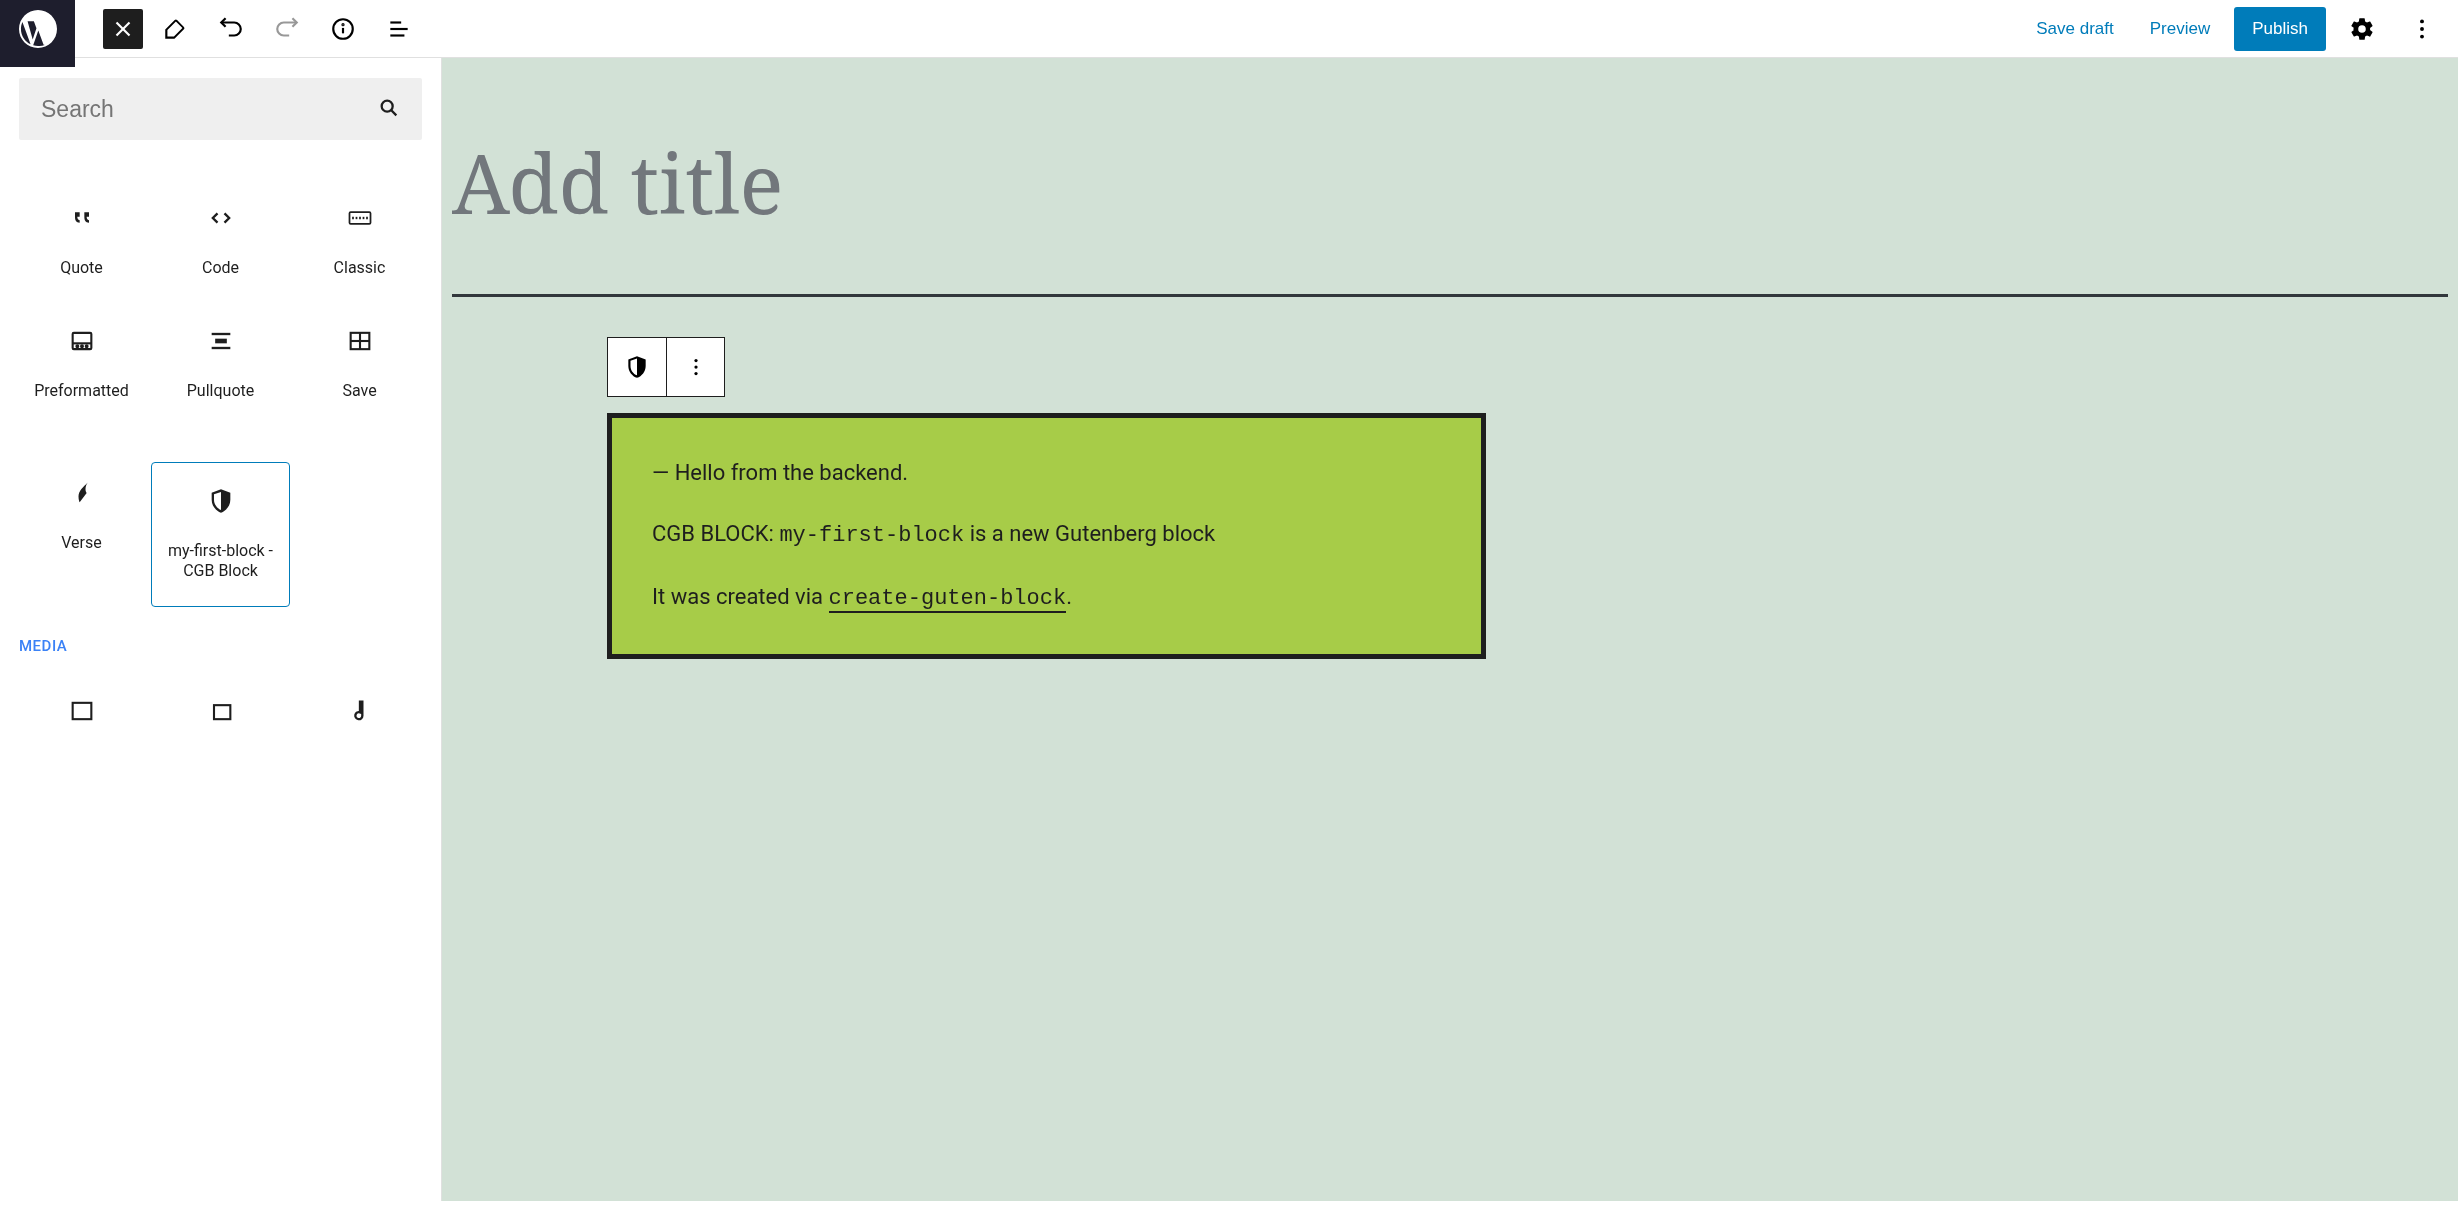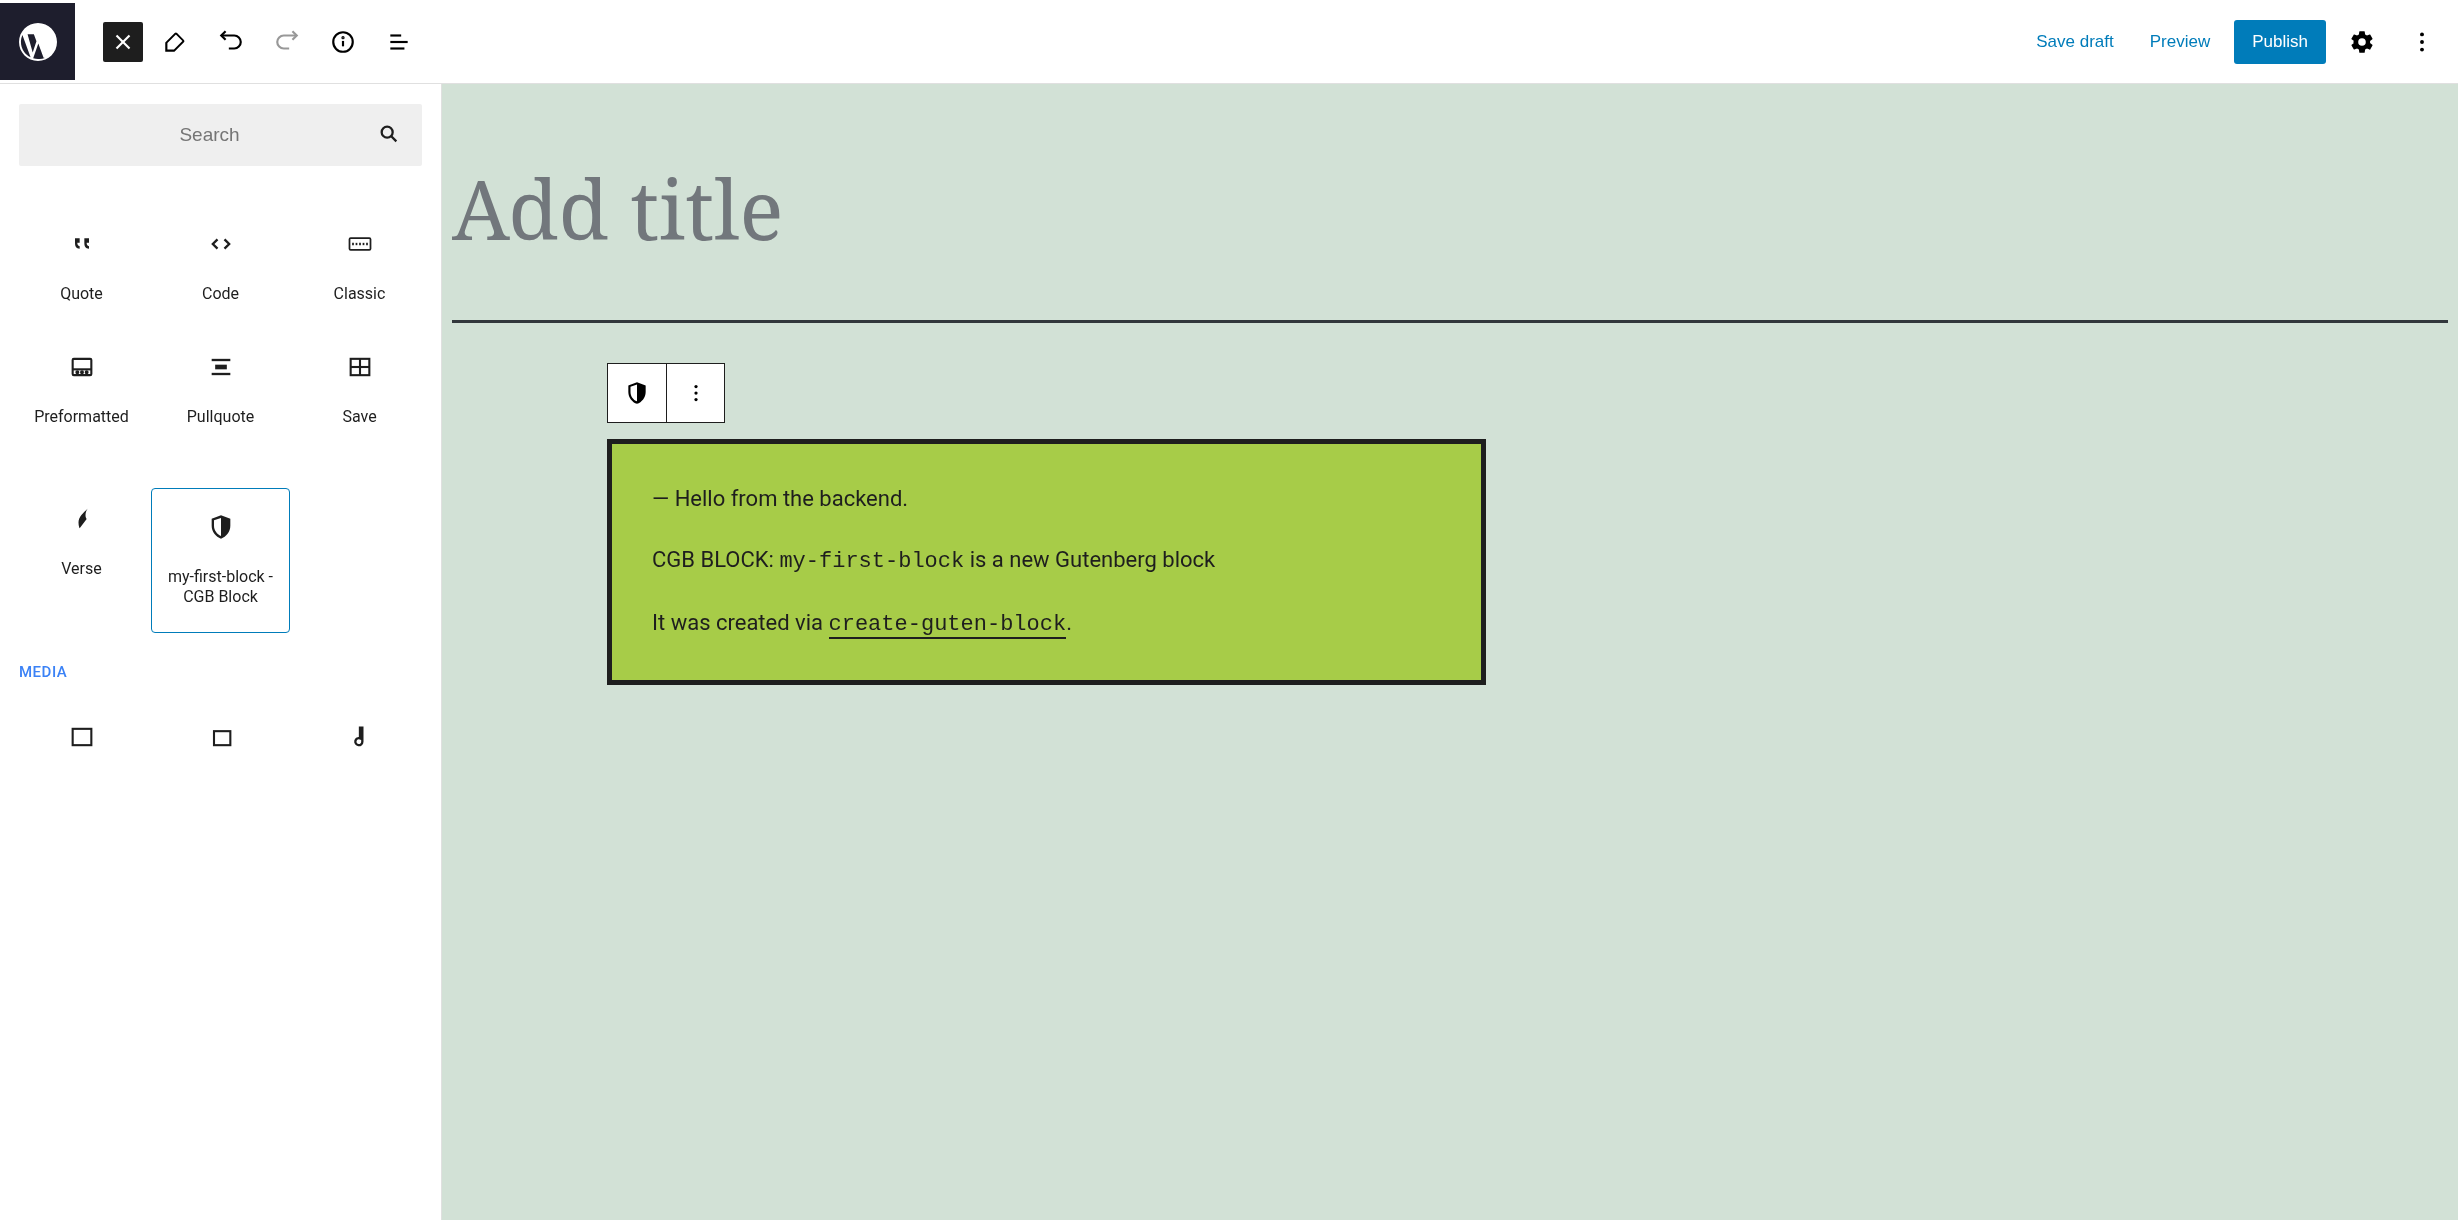--- a/index.html
+++ b/index.html
@@ -1,36 +1,36 @@
 <!DOCTYPE html>
 <html><head>
 <meta charset="utf-8">
 <style>
 * { margin: 0; padding: 0; box-sizing: border-box; }
 body { font-family: -apple-system, BlinkMacSystemFont, "Segoe UI", Roboto, sans-serif; font-size: 13px; color: #1e1e1e; }
 
-.editor-header { height: 84px; border-bottom: 1px solid #e0e0e0; display: flex; align-items: center; padding-right: 12px; }
+.editor-header { height: 58px; border-bottom: 1px solid #e0e0e0; display: flex; align-items: center; padding-right: 12px; }
 .wp-logo { width: 75px; height: 77px; background: #1e1e2d; display: flex; align-items: center; justify-content: center; }
 .wp-logo svg { width: 38px; height: 38px; fill: #fff; }
 
 .header-left { display: flex; align-items: center; gap: 8px; padding-left: 28px; }
 .icon-btn { width: 48px; height: 48px; display: flex; align-items: center; justify-content: center; border: none; background: transparent; cursor: pointer; border-radius: 2px; }
 .icon-btn svg { width: 26px; height: 26px; }
 .icon-btn.dark { background: #1e1e1e; width: 40px; height: 40px; border-radius: 2px; }
 .icon-btn.dark svg { stroke: #fff; fill: none; }
 
 .header-right { margin-left: auto; display: flex; align-items: center; gap: 12px; }
 .link-btn { background: none; border: none; color: #007cba; font-size: 17px; cursor: pointer; padding: 8px 12px; }
 .publish-btn { background: #007cba; color: #fff; border: none; font-size: 17px; padding: 12px 18px; cursor: pointer; border-radius: 3px; }
 
 .main { display: flex; height: calc(100vh - 77px); }
 
 .sidebar { width: 442px; border-right: 1px solid #e0e0e0; display: flex; flex-direction: column; padding-top: 20px; overflow-y: auto; }
 .search-box { margin: 0 19px 12px; background: #efefef; display: flex; align-items: center; padding: 0 22px; height: 62px; border-radius: 2px; }
-.search-box input { flex: 1; border: none; background: transparent; font-size: 19px; outline: none; color: #c2410c; text-align: center; }
+.search-box input { flex: 1; border: none; background: transparent; font-size: 23px; outline: none; color: #c2410c; }
 .search-box svg { width: 22px; height: 22px; }
 
 .tabs { display: flex; border-bottom: 1px solid #ddd; }
 .tab { flex: 1; text-align: center; padding: 18px 0; font-size: 19px; cursor: pointer; border-bottom: 4px solid transparent; font-weight: 500; }
 .tab.active { border-bottom-color: #007cba; font-weight: 500; }
 
 .block-grid { display: grid; grid-template-columns: repeat(3, 1fr); gap: 0; padding: 28px 12px 0; }
 .block-item { display: flex; flex-direction: column; align-items: center; justify-content: center; padding: 24px 8px; cursor: pointer; font-size: 16px; text-align: center; gap: 26px; border-radius: 4px; }
 .block-item.selected { border: 1.5px solid #007cba; margin-top: 36px; }
 .block-item .bicon { width: 28px; height: 28px; display: flex; align-items: center; justify-content: center; }

